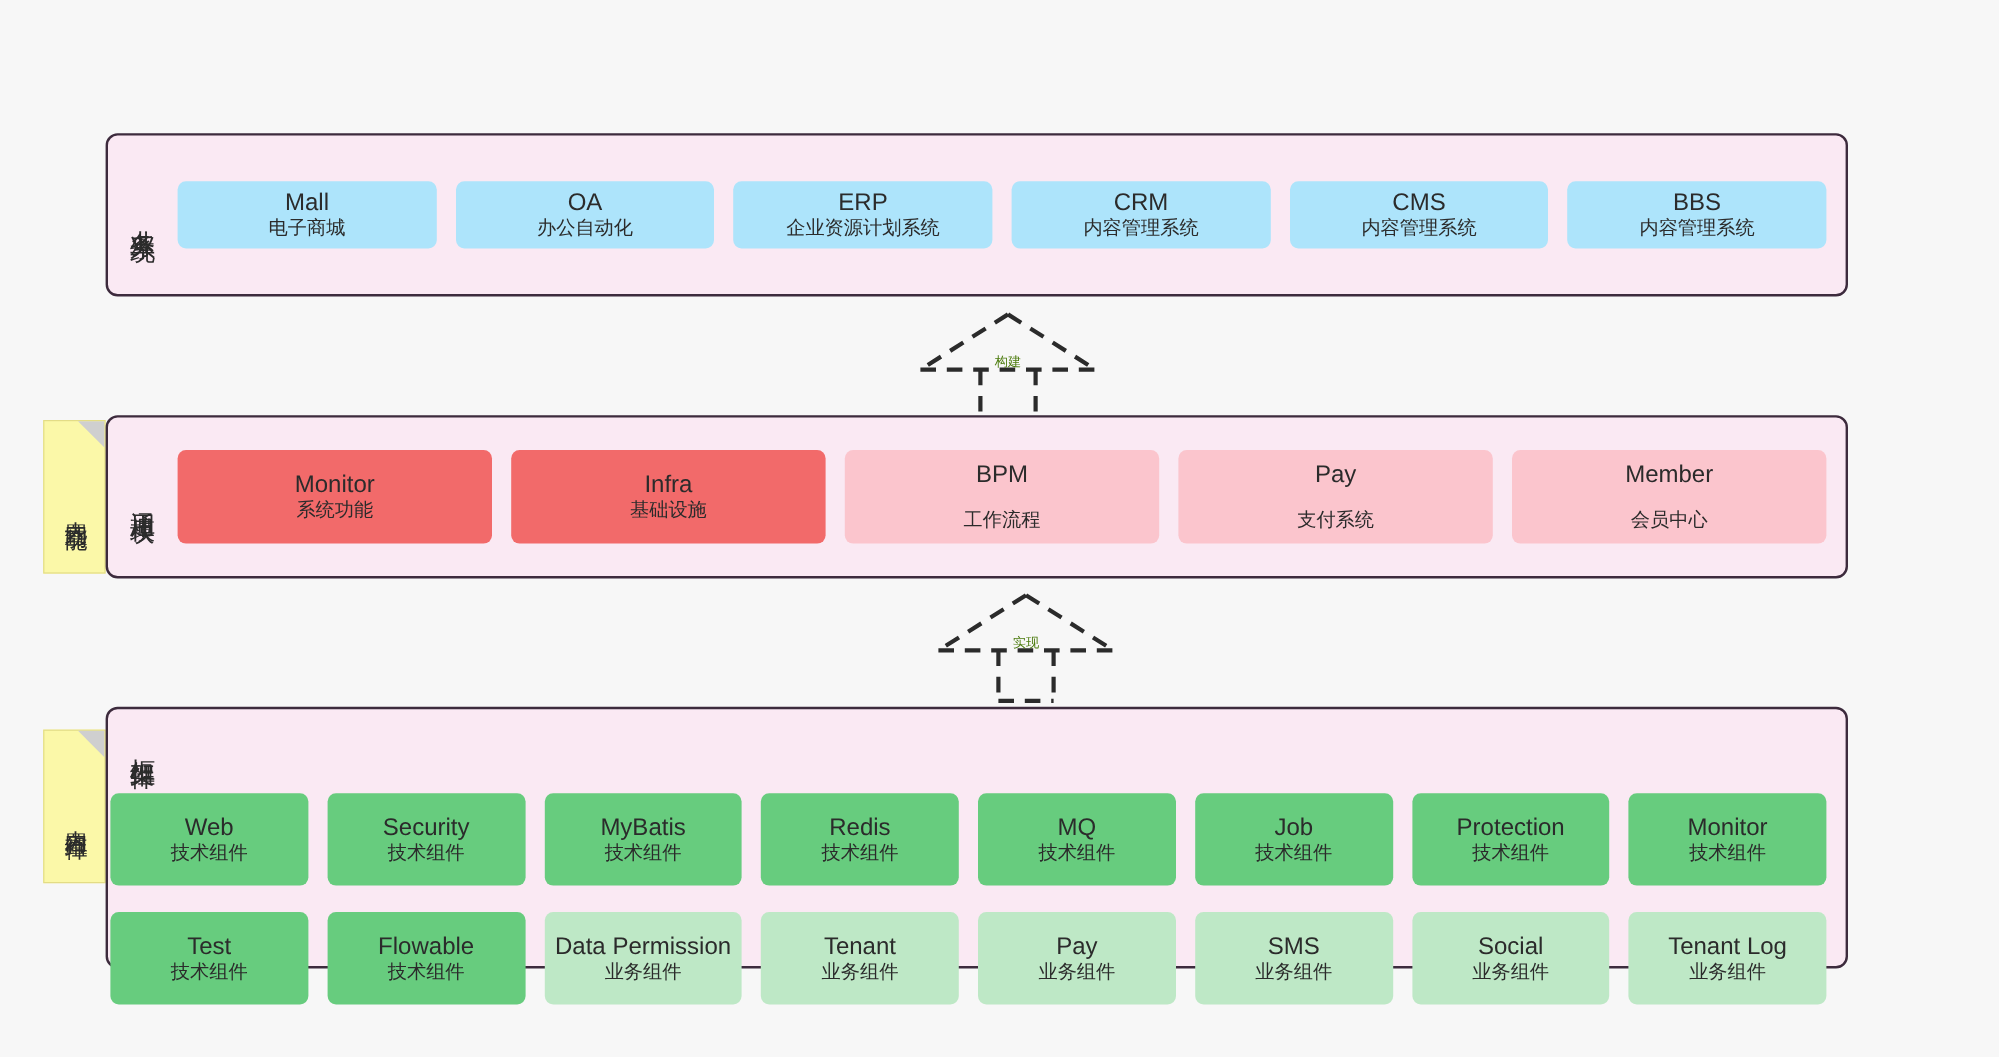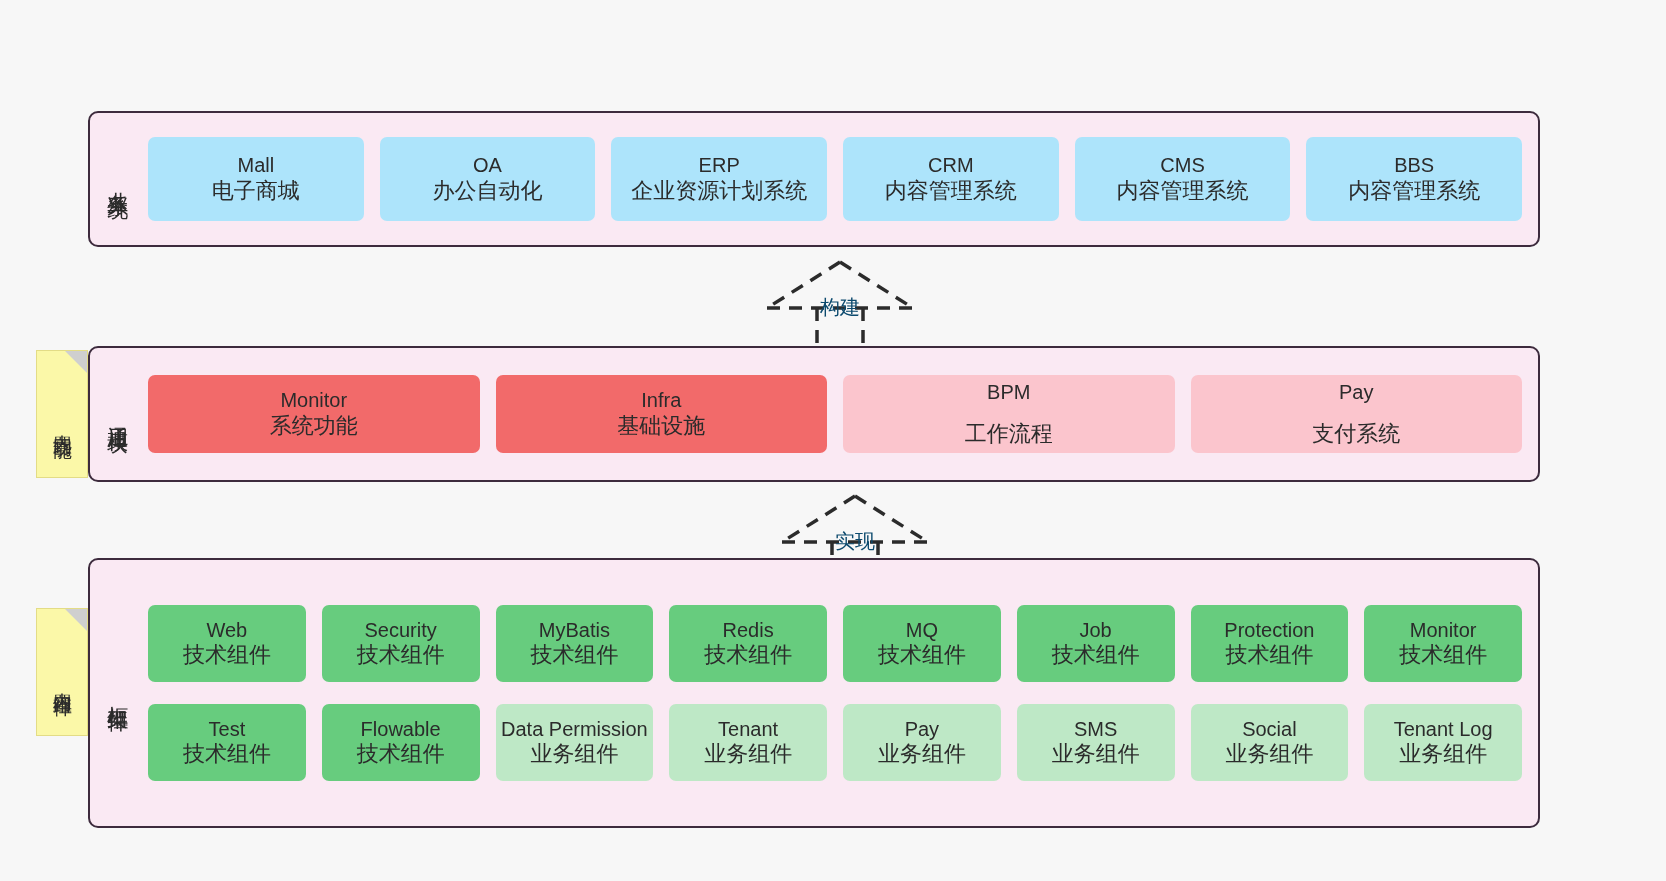--- a/index.html
+++ b/index.html
@@ -55,32 +55,32 @@
     display: flex;
     flex-direction: column;
     align-items: center;
     justify-content: center;
     text-align: center;
     color: #2b2b2b;
     line-height: 1.22;
     padding: 6px 4px;
   }
   .card .t { font-size: 20px; }
-  .card .s { font-size: 22px; }
+  .card .s { font-size: 16px; }
   .card.blue   { background: #ade4fb; }
   .card.red    { background: #f26a6a; }
   .card.pink   { background: #fbc5cd; gap: 16px; }
   .card.green  { background: #67cc7e; }
   .card.lgreen { background: #bee8c6; }
 
   #layer-business { left: 88px; top: 111px; width: 1452px; height: 136px; }
-  #layer-business .row { height: 84px; }
+  #layer-business .row { height: 56px; }
   #layer-common   { left: 88px; top: 346px; width: 1452px; height: 136px; }
   #layer-common .row { height: 78px; }
-  #layer-framework{ left: 88px; top: 558px; width: 1452px; height: 270px; }
+  #layer-framework{ left: 88px; top: 589px; width: 1452px; height: 218px; flex-direction: column; }
   #layer-framework .row { height: 77px; }
   #layer-framework .layer-body { gap: 22px; }
 
   
   .note {
     position: absolute;
     width: 52px;
     background: #fbf8a8;
     border: 1px solid #e3dc86;
     font-size: 19px;
@@ -105,22 +105,22 @@
   #note-framework { left: 36px; top: 608px; height: 128px; }
 
   
   .connector { position: absolute; width: 170px; height: 96px; }
   .connector svg { position: absolute; left: 0; top: 0; }
   .connector .clabel {
     position: absolute;
     left: 50%;
     transform: translateX(-50%);
     top: 38px;
-    font-size: 20px;
-    color: #0c4a6e;
+    font-size: 11px;
+    color: #4d7c0f;
     background: transparent;
     padding: 0 2px;
     white-space: nowrap;
   }
   #connector-build  { left: 755px; top: 256px; }
   #connector-impl   { left: 770px; top: 490px; }
 </style>
 </head>
 <body>
 
@@ -192,20 +192,24 @@
           <span class="s">基础设施</span>
         </div>
         <div class="card pink">
           <span class="t">BPM</span>
           <span class="s">工作流程</span>
         </div>
         <div class="card pink">
           <span class="t">Pay</span>
           <span class="s">支付系统</span>
         </div>
+        <div class="card pink">
+          <span class="t">Member</span>
+          <span class="s">会员中心</span>
+        </div>
       </div>
     </div>
   </div>
 
   <div class="connector" id="connector-impl">
     <svg width="170" height="96" viewBox="0 0 170 96">
       <path d="M85 6 L12 52" fill="none" stroke="#2b2b2b" stroke-width="3.5" stroke-dasharray="13 9"></path>
       <path d="M85 6 L158 52" fill="none" stroke="#2b2b2b" stroke-width="3.5" stroke-dasharray="13 9"></path>
       <path d="M12 52 L158 52" fill="none" stroke="#2b2b2b" stroke-width="3.5" stroke-dasharray="13 9"></path>
       <path d="M62 52 L62 94" fill="none" stroke="#2b2b2b" stroke-width="3.5" stroke-dasharray="13 9"></path>

